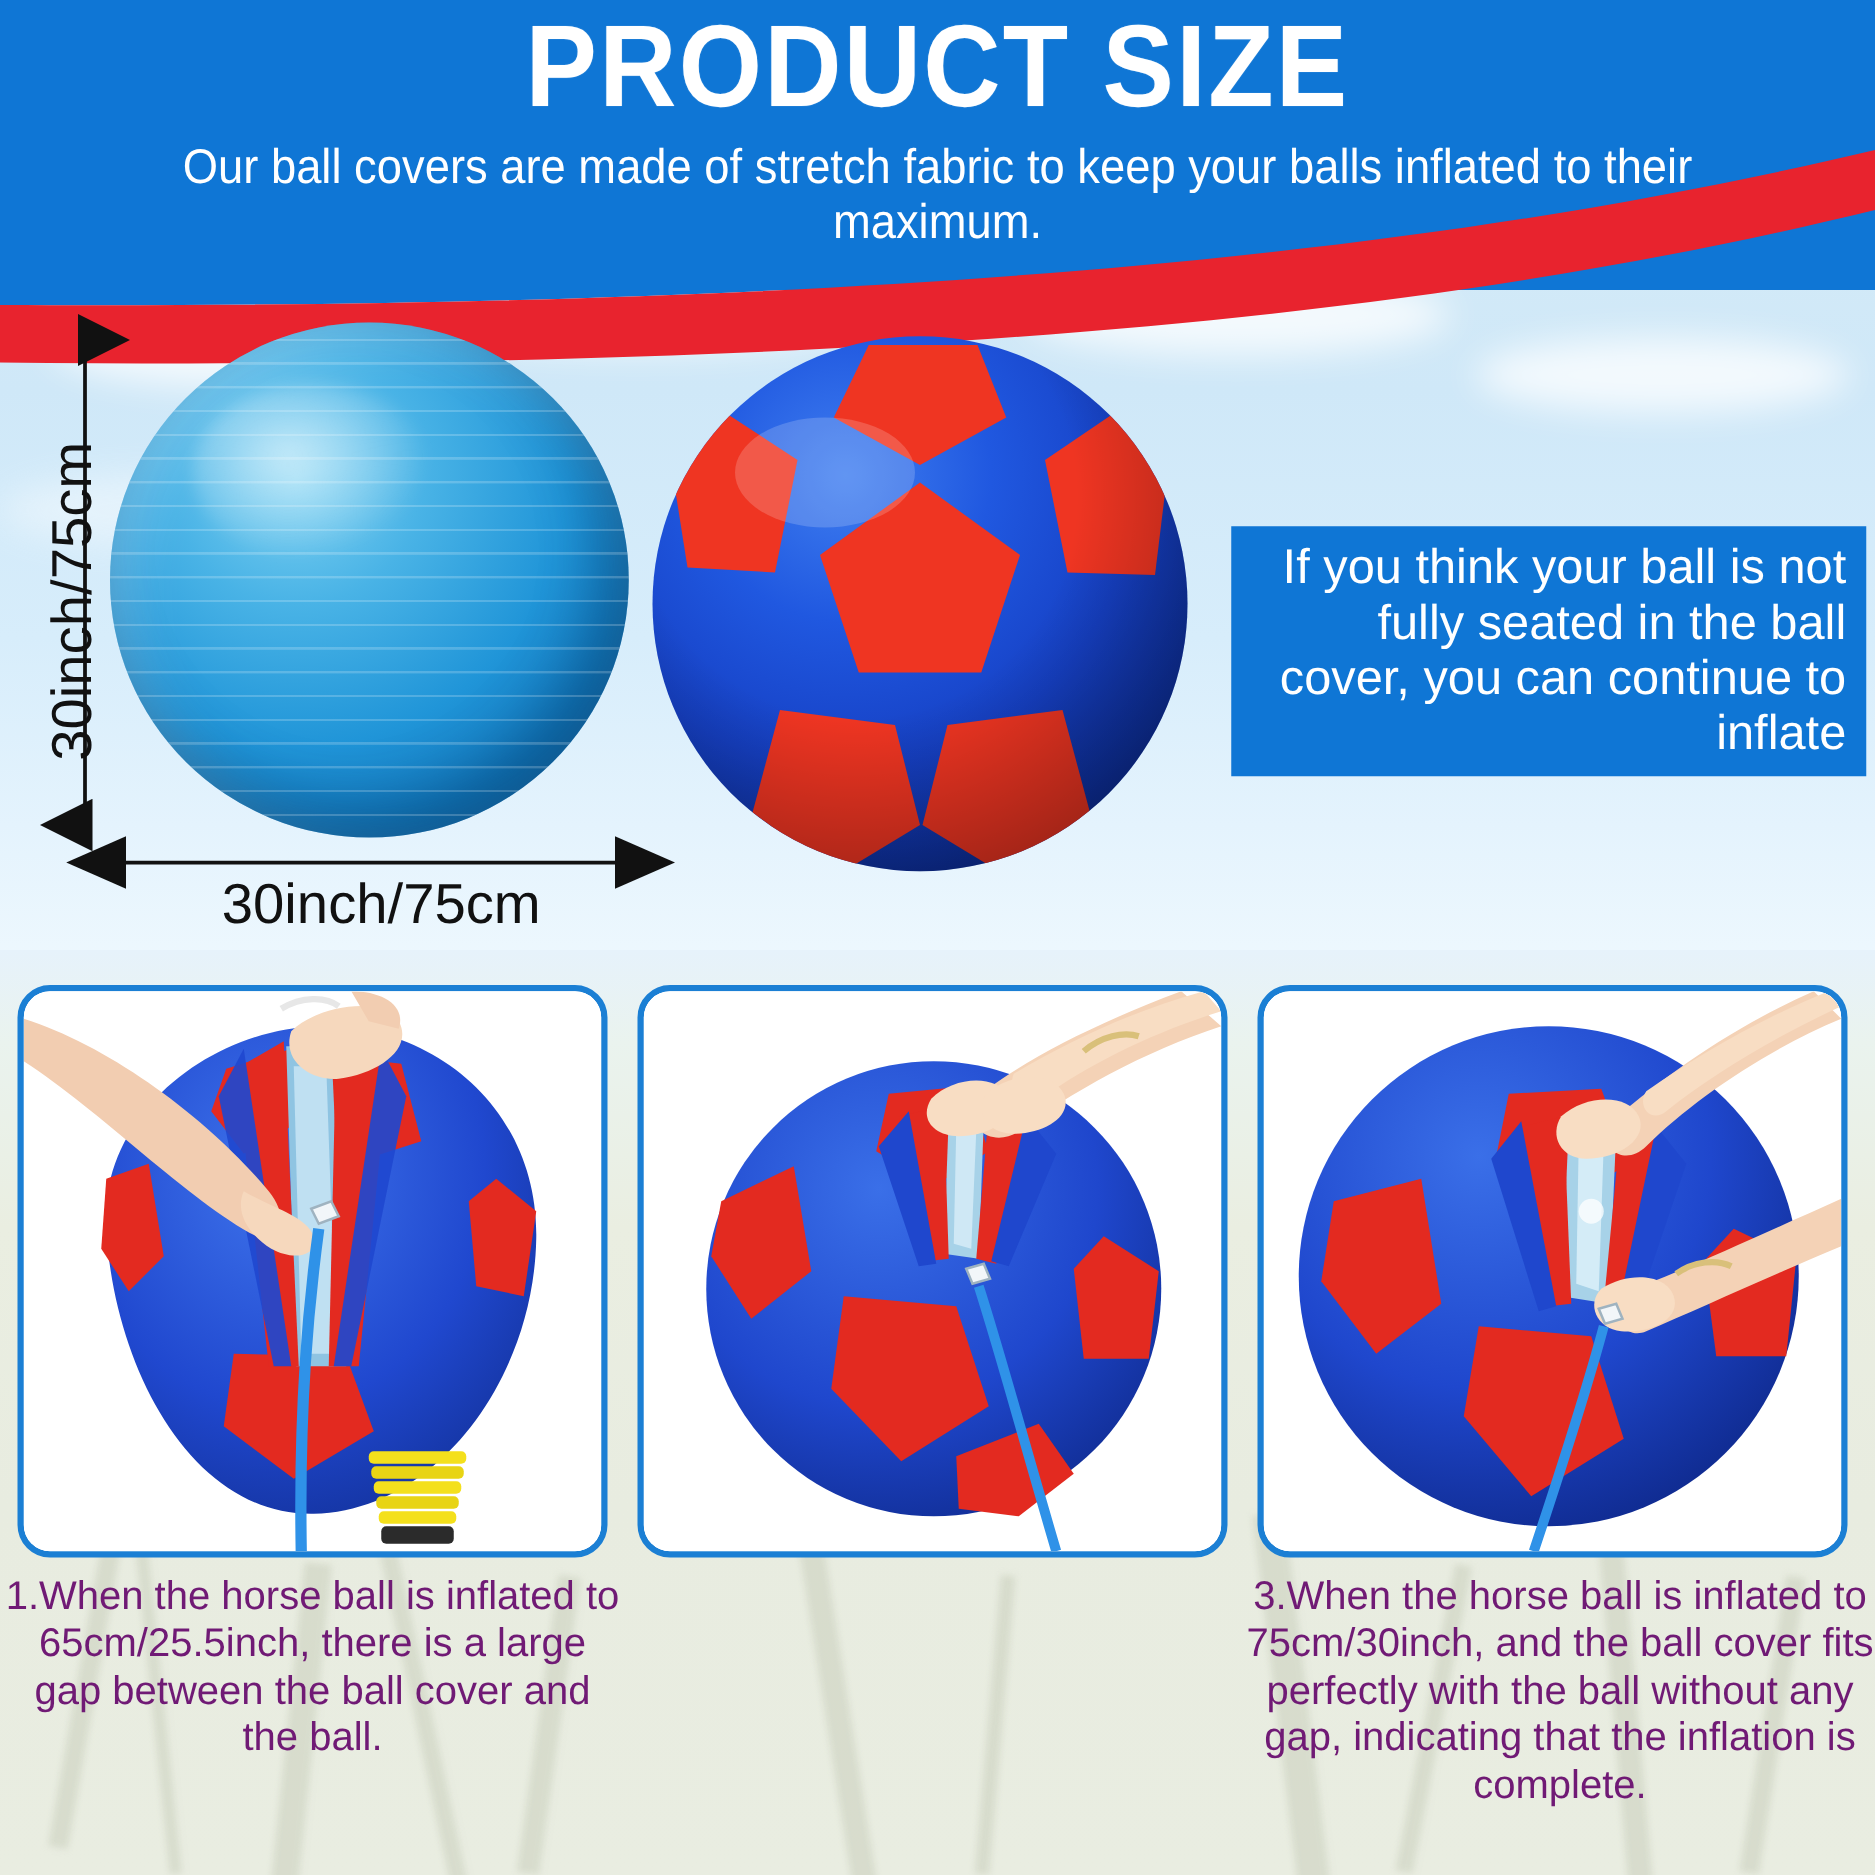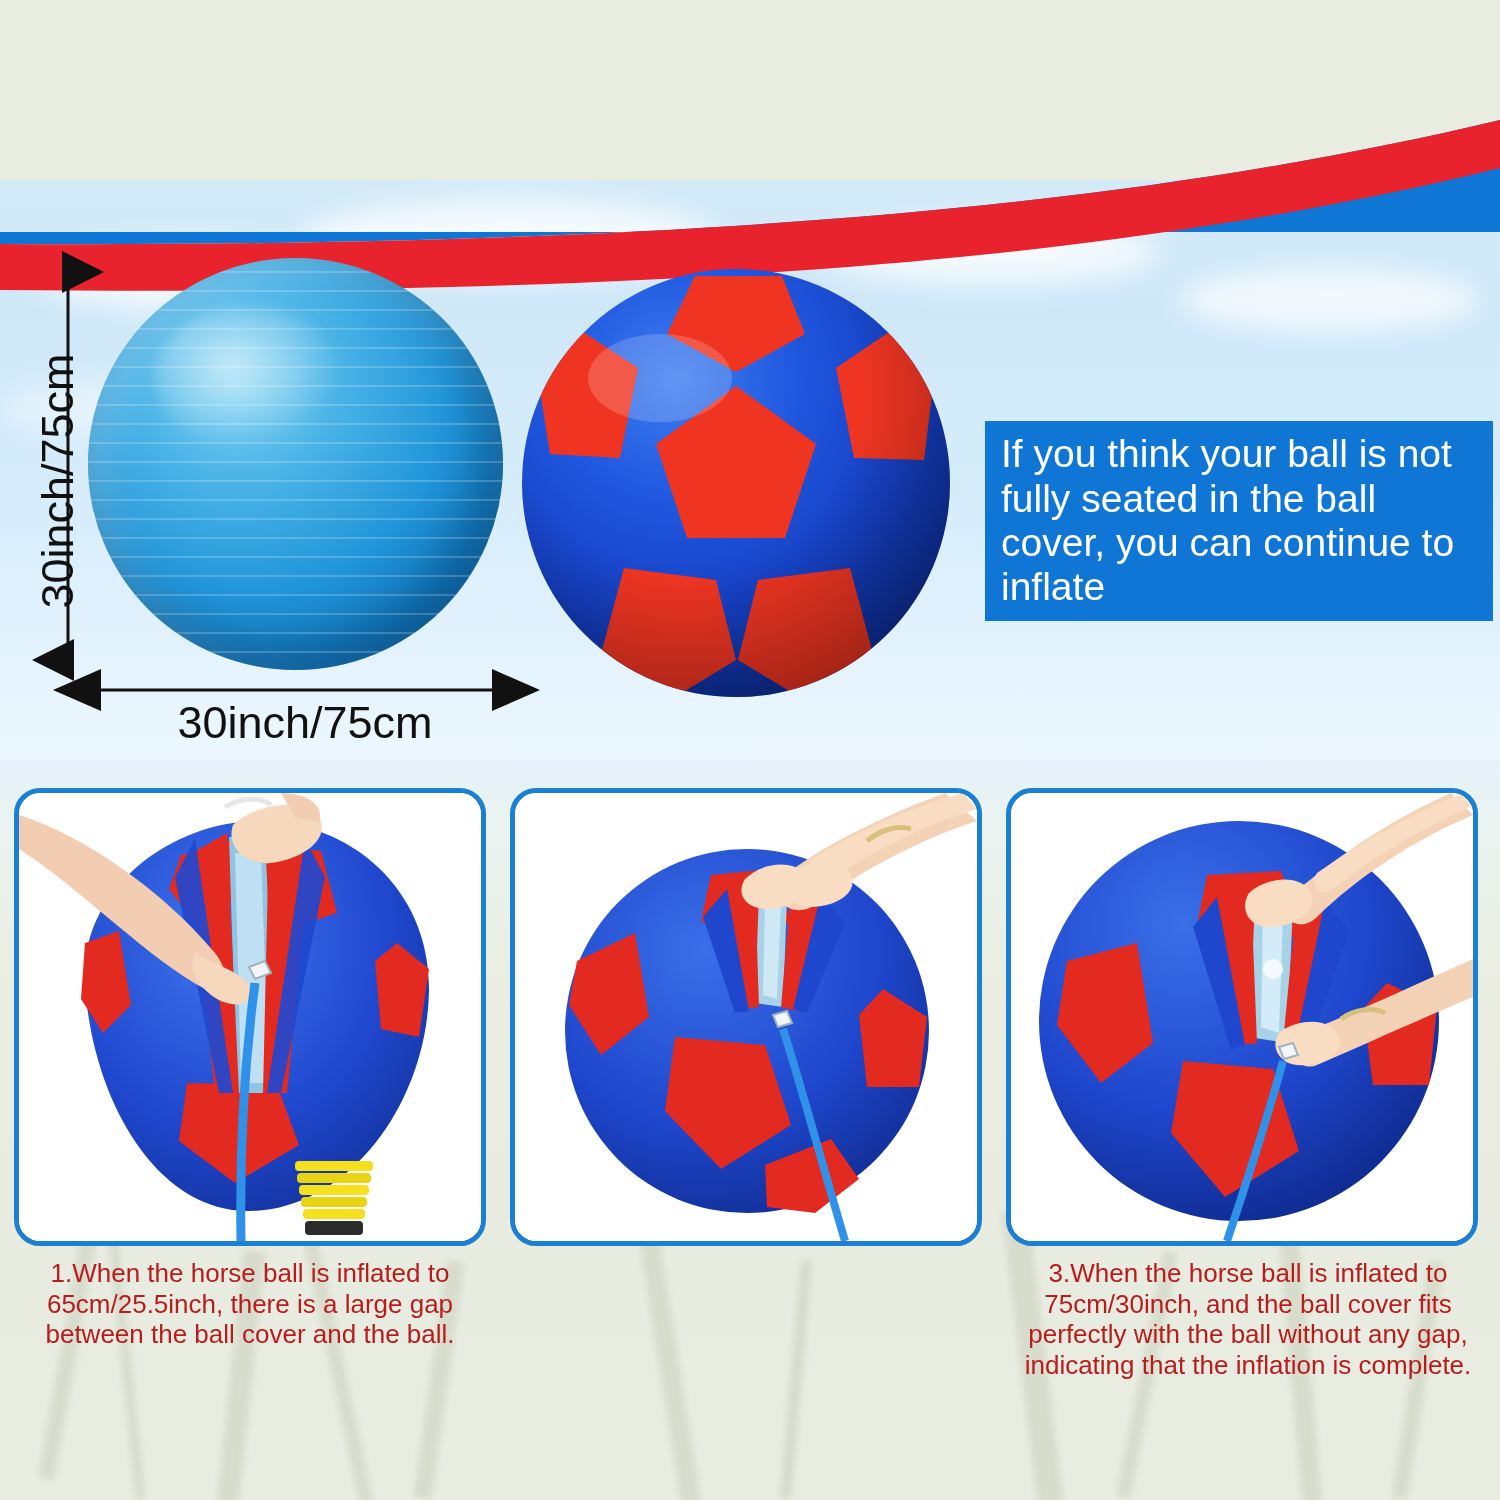--- a/index.html
+++ b/index.html
@@ -102,42 +102,42 @@
   }
 
   
   .note-box{
     position:absolute;left:985px;top:421px;width:508px;height:200px;
     background:#0f76d5;
     z-index:6;
     display:flex;align-items:center;justify-content:center;
   }
   .note-box span{
-    display:block;color:#fff;font-size:39px;line-height:1.14;text-align:left;
+    display:block;color:#fff;font-size:39px;line-height:1.14;text-align:right;
     padding:0 16px;
   }
 
   
   .panels{position:absolute;left:0;top:788px;width:1500px;height:460px;z-index:6;}
   .panel{
     position:absolute;top:0;width:472px;height:458px;
     border:5px solid #1b7fd4;border-radius:26px;
     background:#ffffff;overflow:hidden;box-sizing:border-box;
   }
   .panel.p1{left:14px;}
   .panel.p2{left:510px;}
   .panel.p3{left:1006px;}
   .panel-inner{position:absolute;inset:0;overflow:hidden;border-radius:21px;background:#fff;}
 
   
   .captions{position:absolute;left:0;top:1258px;width:1500px;height:242px;z-index:6;}
   .caption{
     position:absolute;top:0;width:492px;
-    text-align:center;color:#b91c1c;
-    font-size:26px;line-height:1.18;
+    text-align:center;color:#701a75;
+    font-size:32px;line-height:1.18;
   }
   .caption.c1{left:4px;}
   .caption.c2{left:500px;}
   .caption.c3{left:996px;width:504px;}
 </style>
 </head>
 <body>
 
 <div id="page">
 
@@ -218,20 +218,24 @@
     <line x1="95" y1="690" x2="498" y2="690" stroke="#111" stroke-width="3" marker-start="url(#ahL)" marker-end="url(#ahR)"></line>
   </svg>
 
   <div class="dim-v-label">30inch/75cm</div>
   <div class="dim-h-label">30inch/75cm</div>
 
   <div class="note-box">
     <span>If you think your ball is not fully seated in the ball cover, you can continue to inflate</span>
   </div>
 
+  <div class="header">
+    <div class="header-title">PRODUCT SIZE</div>
+    <div class="header-sub">Our ball covers are made of stretch fabric to keep your balls inflated to their maximum.</div>
+  </div>
 
   <svg class="wave-wrap" viewBox="0 0 1500 320" preserveAspectRatio="none">
     <path d="M0,232 L1500,232 L1500,120 C1180,196 760,248 0,244 Z" fill="#0f76d5"></path>
     <path d="M0,244 C760,248 1180,196 1500,120 L1500,168 C1180,246 760,298 0,290 Z" fill="#e8232e"></path>
   </svg>
 
   <div class="panels">
 
     <div class="panel p1">
       <div class="panel-inner">

